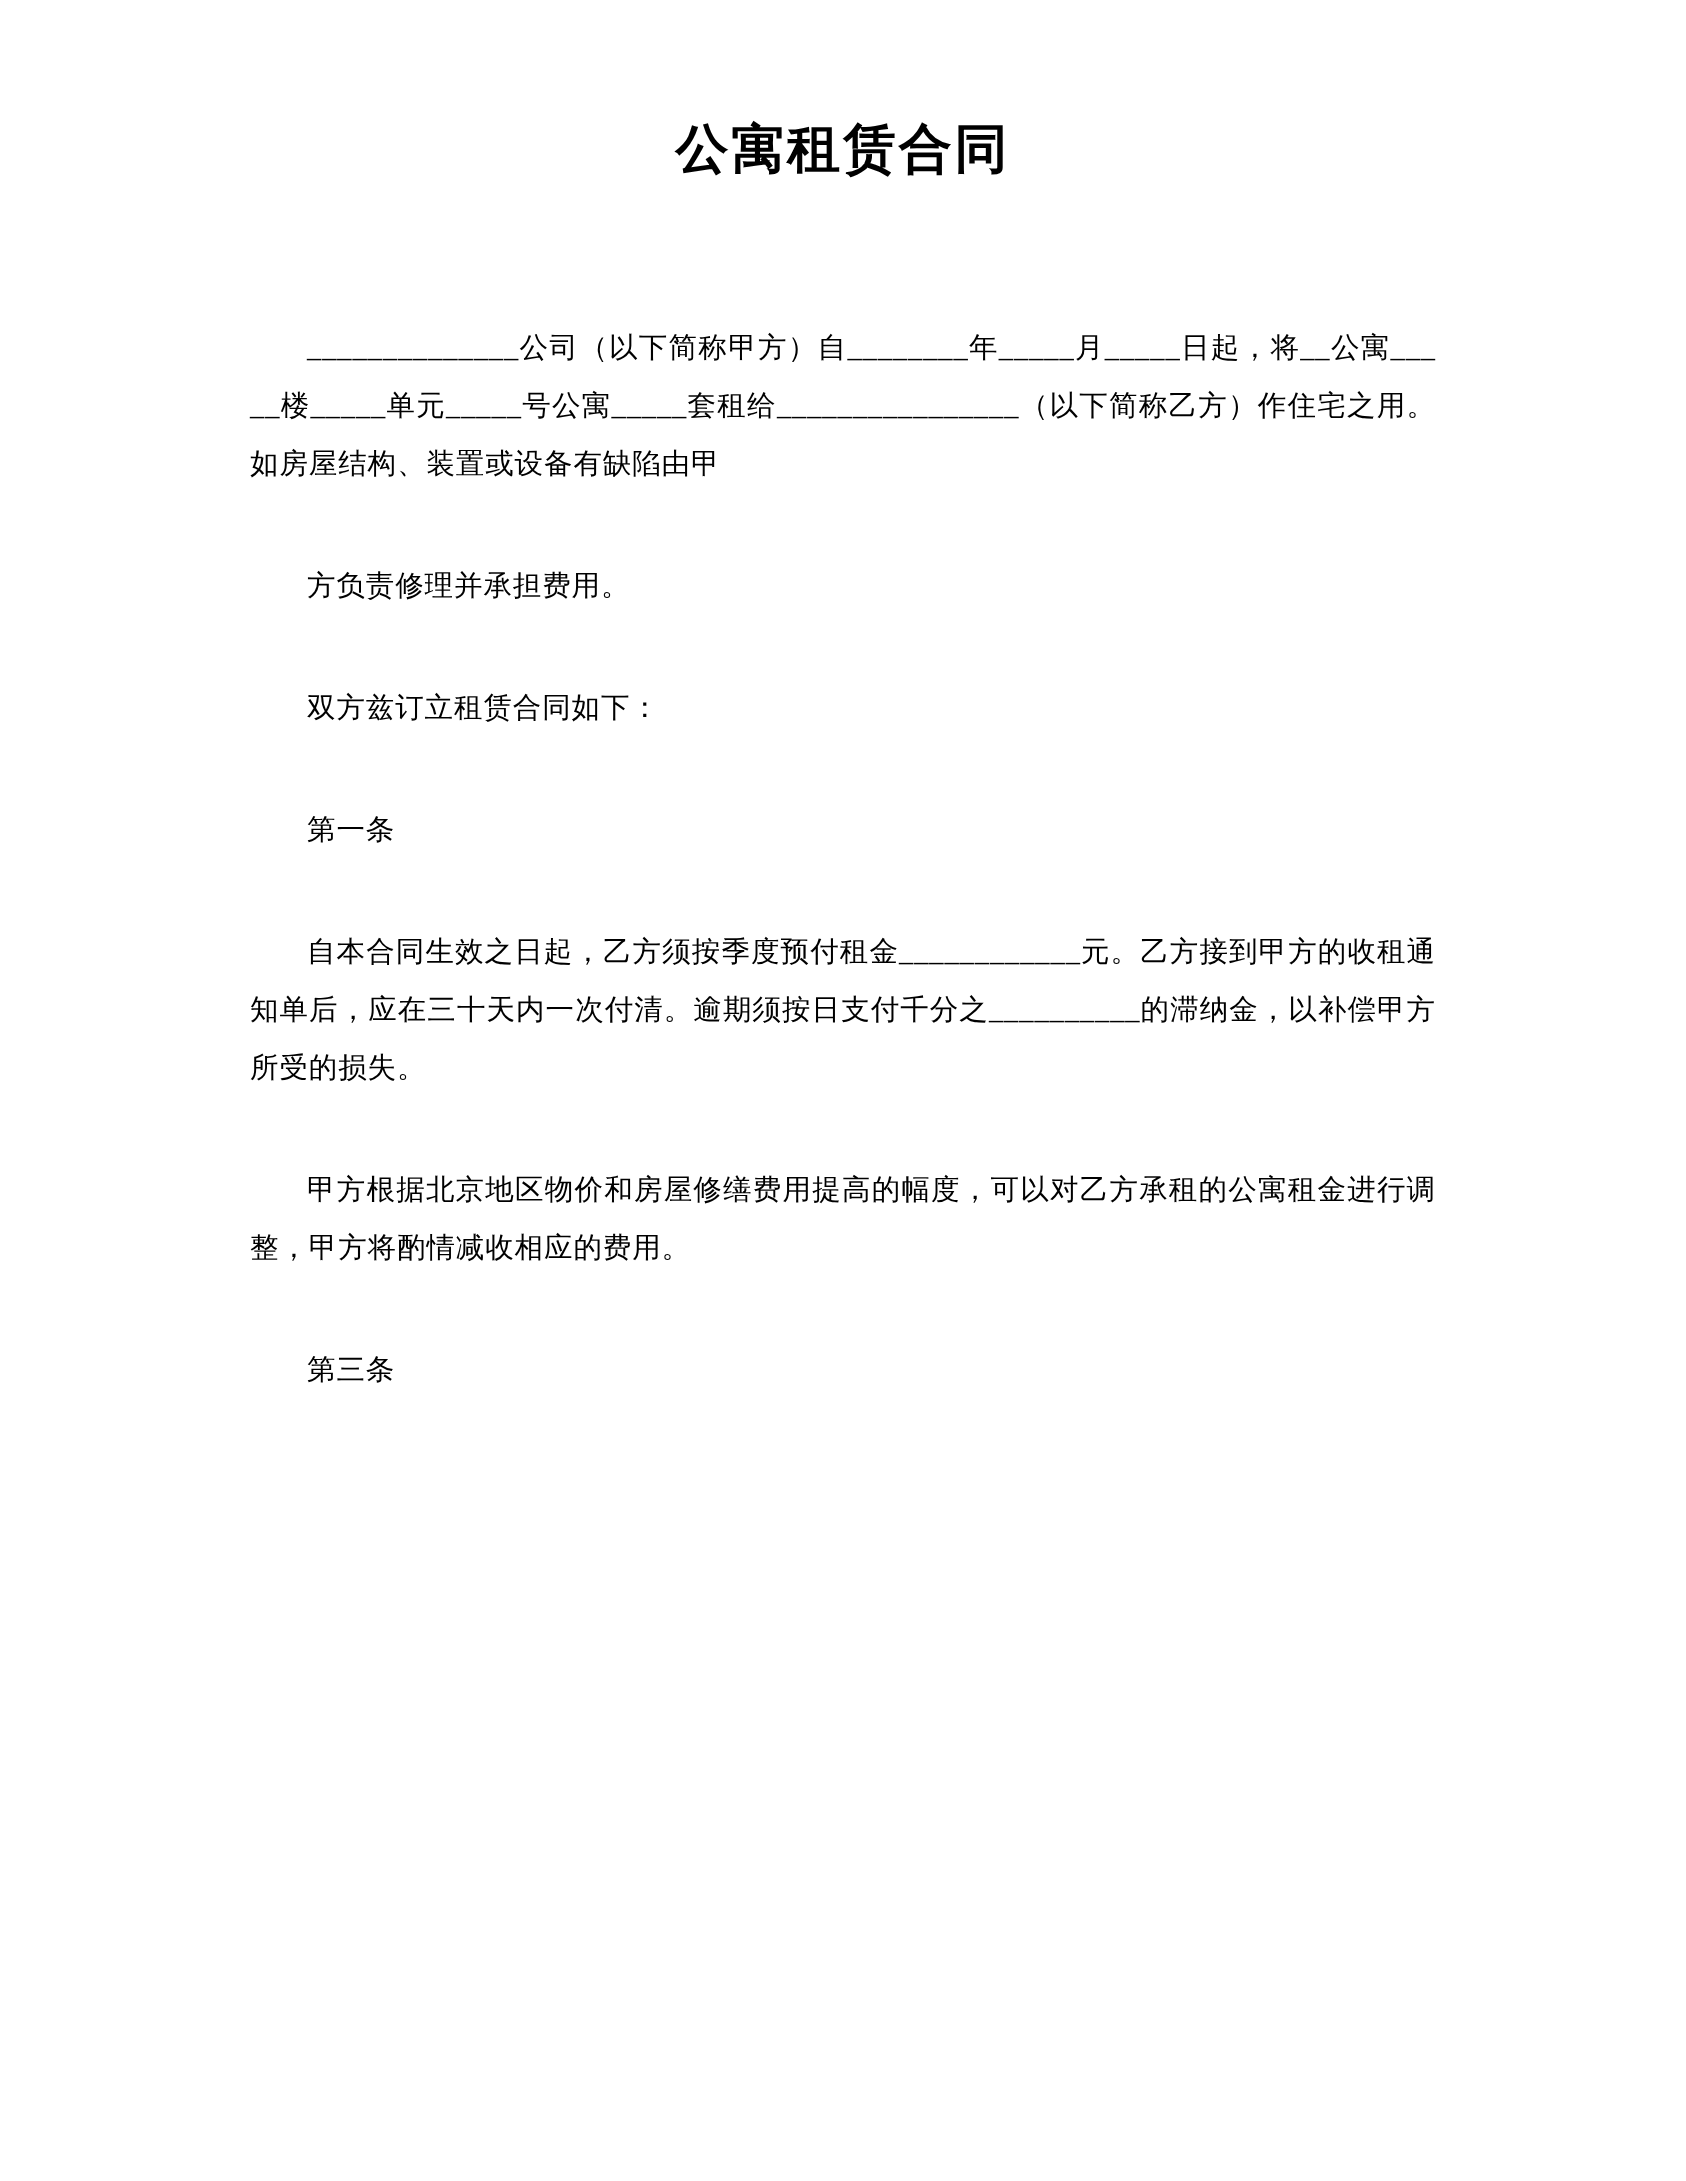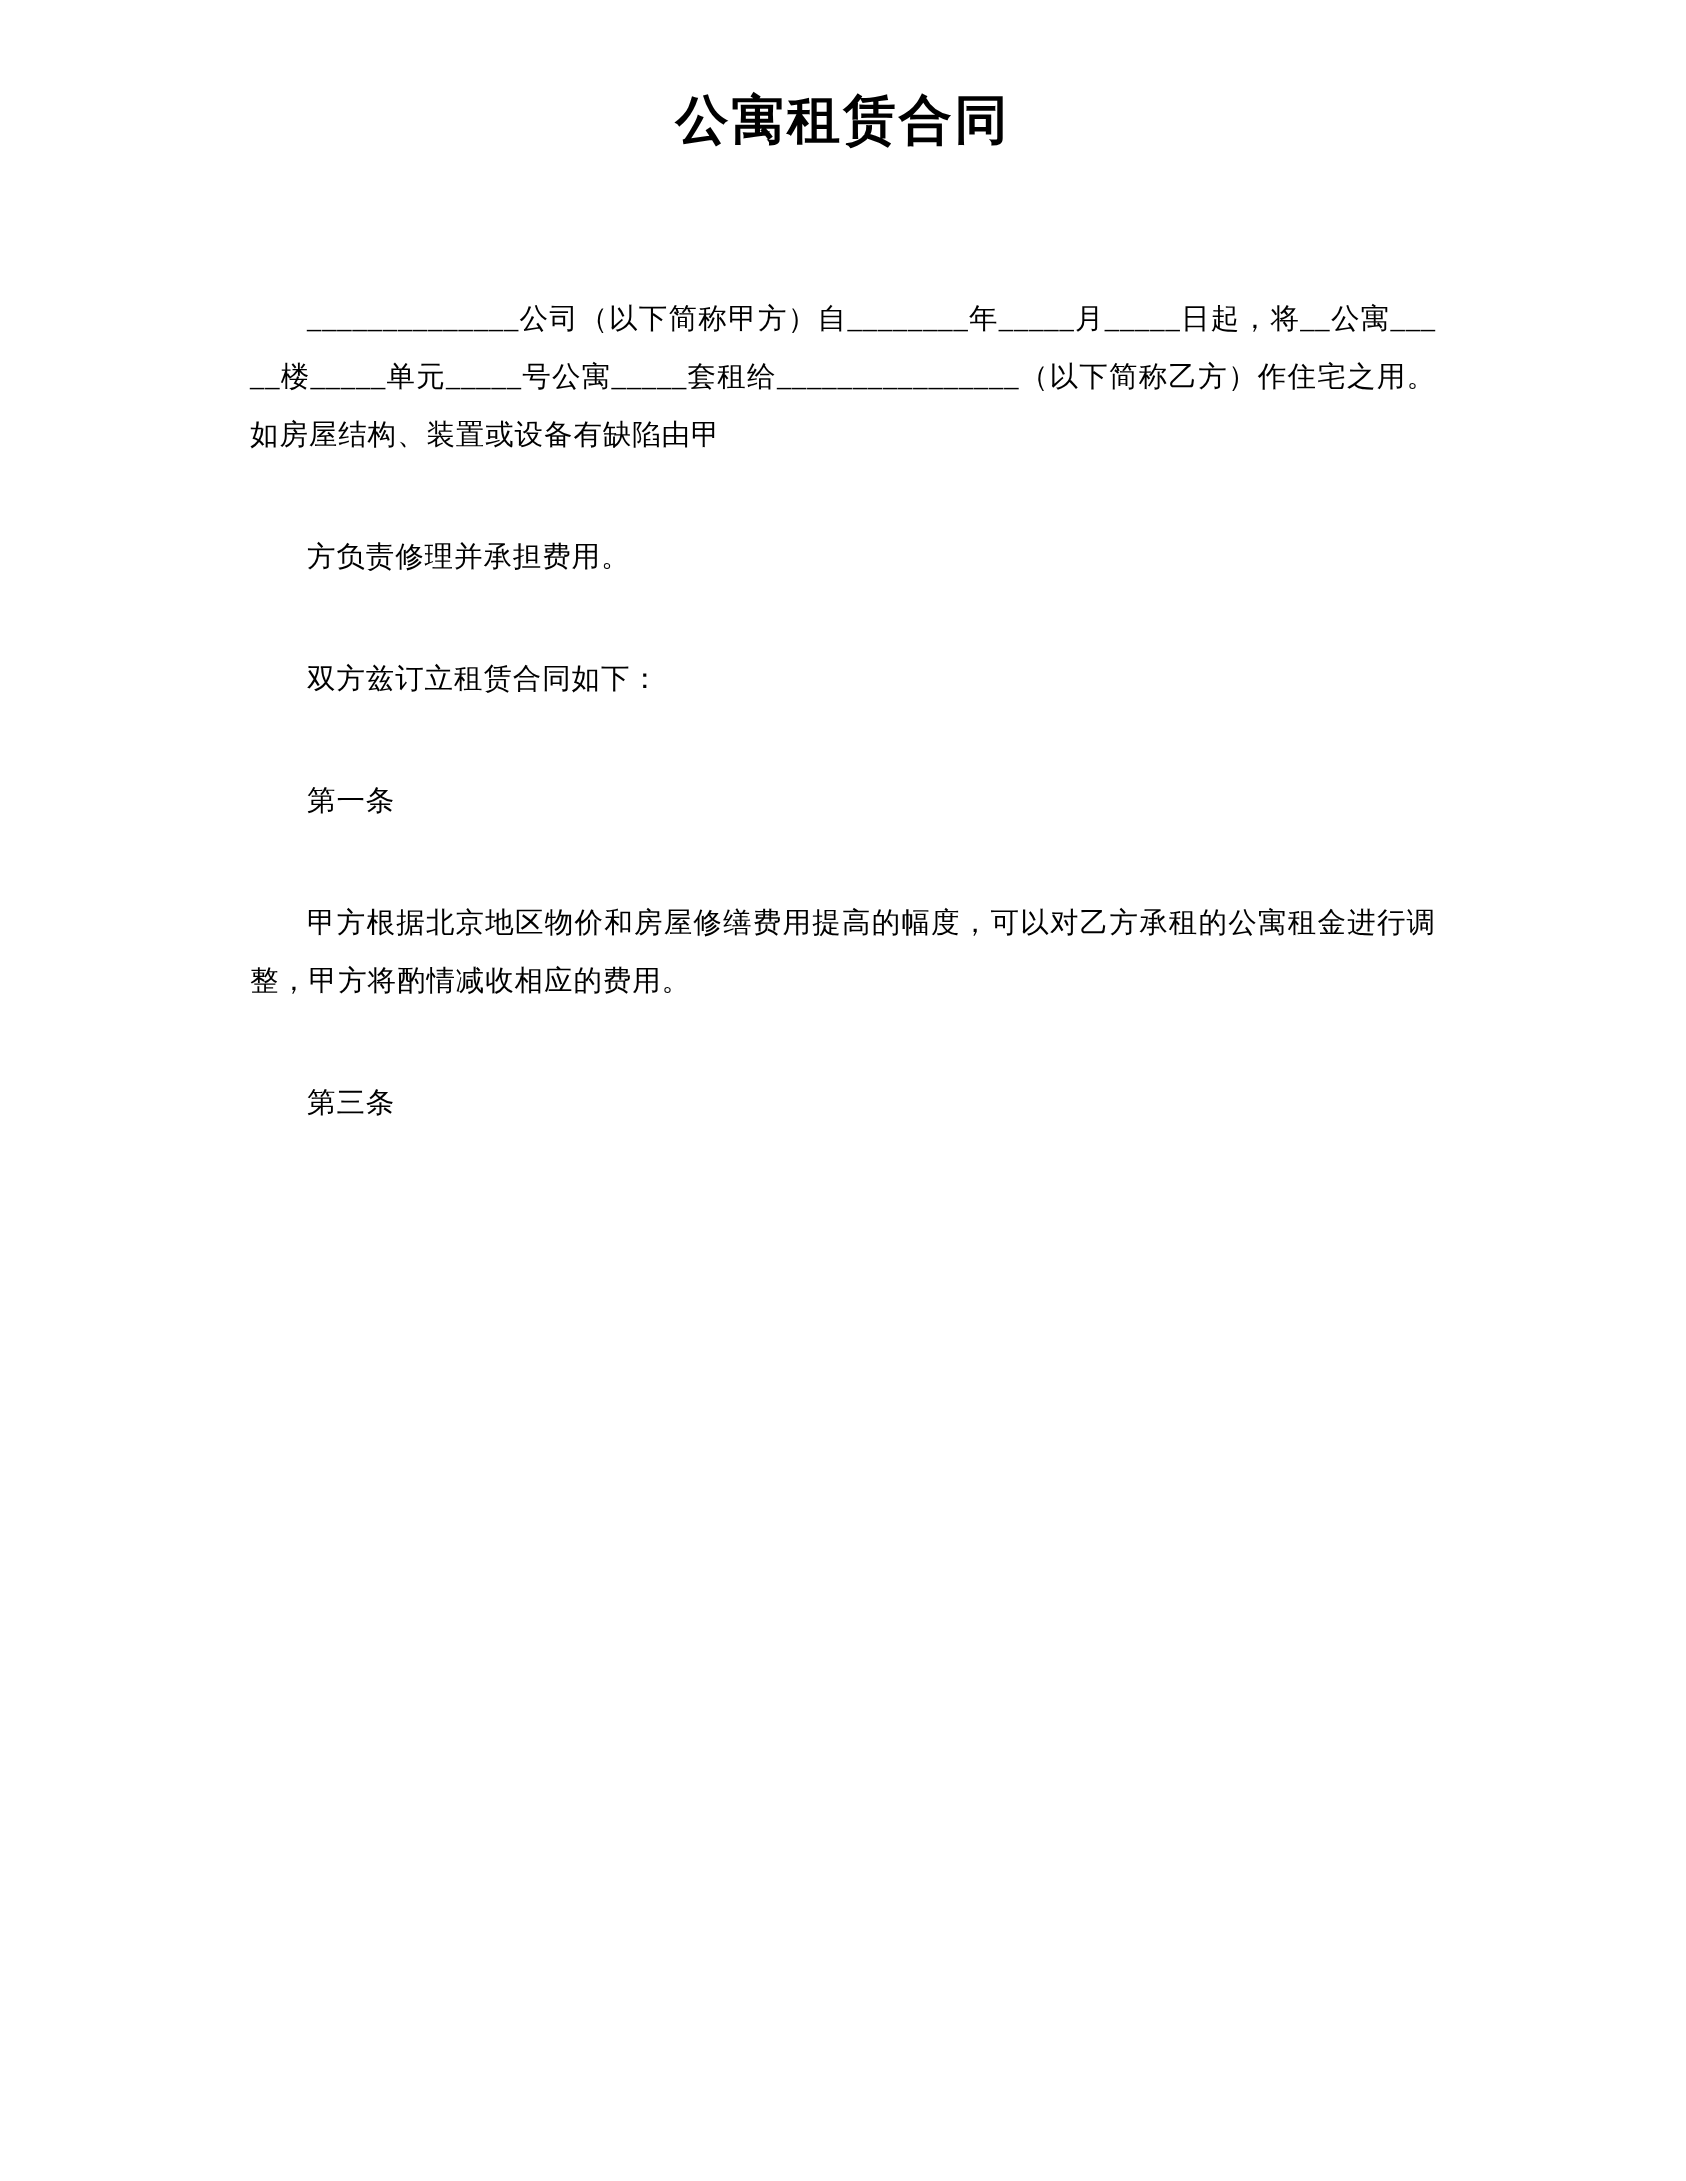--- a/index.html
+++ b/index.html
@@ -7,21 +7,21 @@
     padding: 0;
     background: #ffffff;
   }
   .page {
     position: relative;
     width: 1686px;
     height: 2176px;
     box-sizing: border-box;
     background: #ffffff;
     color: #000000;
-    padding: 88px 250px 0 250px;
+    padding: 117px 250px 0 250px;
     font-family: "Liberation Serif", "DejaVu Serif", serif;
     font-size: 28.5px;
     overflow: hidden;
   }
   .doc-title {
     text-align: center;
     font-family: "Liberation Sans", "DejaVu Sans", sans-serif;
     font-weight: bold;
     font-size: 53px;
     letter-spacing: 2.8px;
@@ -48,20 +48,21 @@
   <h1 class="doc-title">公寓租赁合同</h1>
 
   <p class="para">______________公司（以下简称甲方）自________年_____月_____日起，将__公寓_____楼_____单元_____号公寓_____套租给________________（以下简称乙方）作住宅之用。如房屋结构、装置或设备有缺陷由甲</p>
 
   <p class="para">方负责修理并承担费用。</p>
 
   <p class="para">双方兹订立租赁合同如下：</p>
 
   <p class="para heading-line">第一条</p>
 
+  <p class="para">自本合同生效之日起，乙方须按季度预付租金____________元。乙方接到甲方的收租通知单后，应在三十天内一次付清。逾期须按日支付千分之__________的滞纳金，以补偿甲方所受的损失。</p>
 
   <p class="para">甲方根据北京地区物价和房屋修缮费用提高的幅度，可以对乙方承租的公寓租金进行调整，甲方将酌情减收相应的费用。</p>
 
 
 
   <p class="para heading-line">第三条</p>
 
 </div>
 
 

